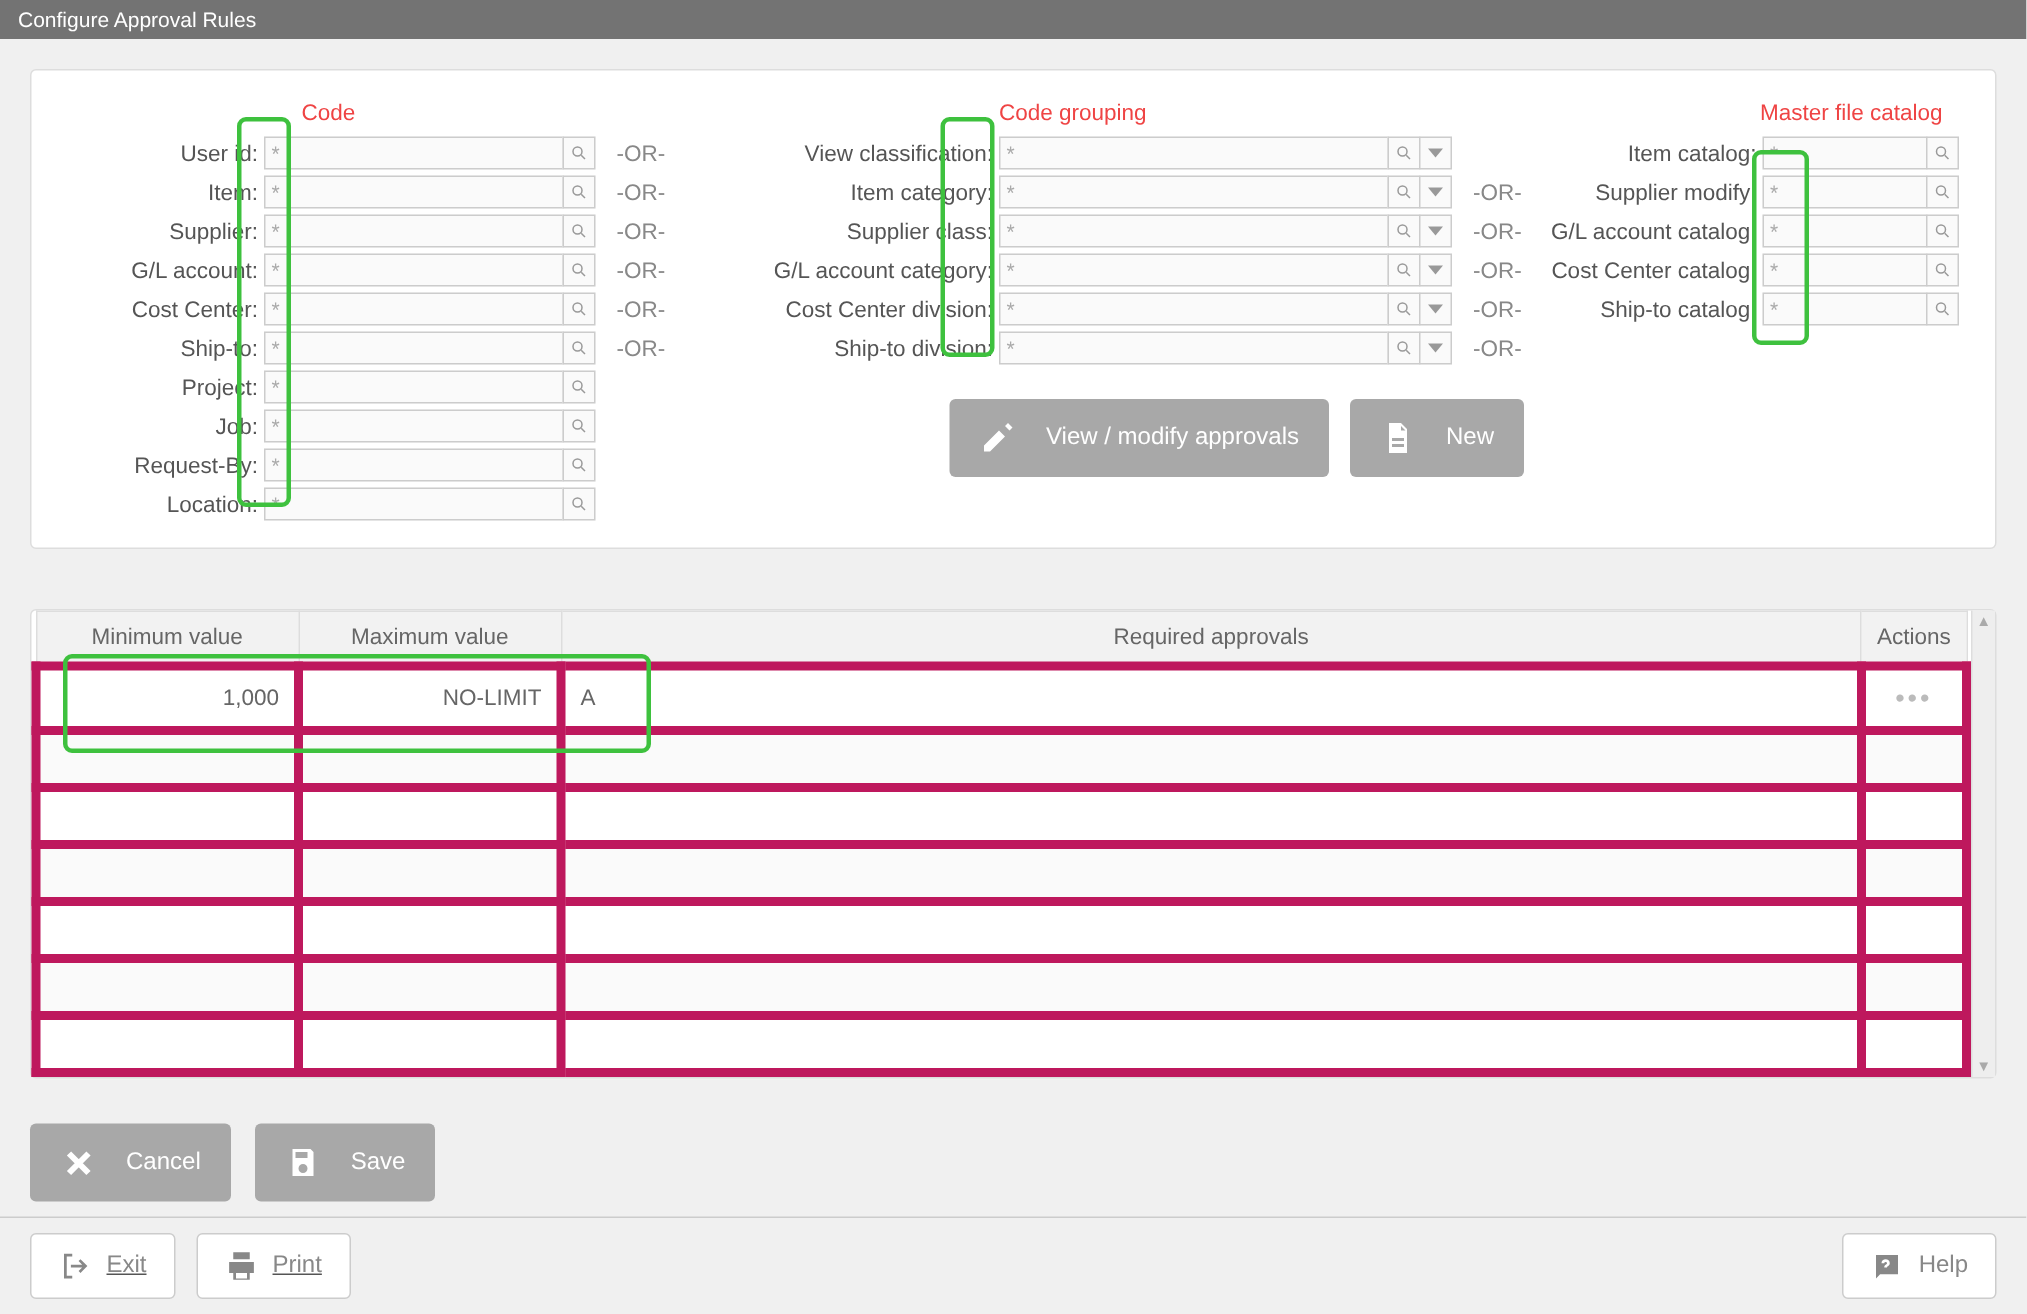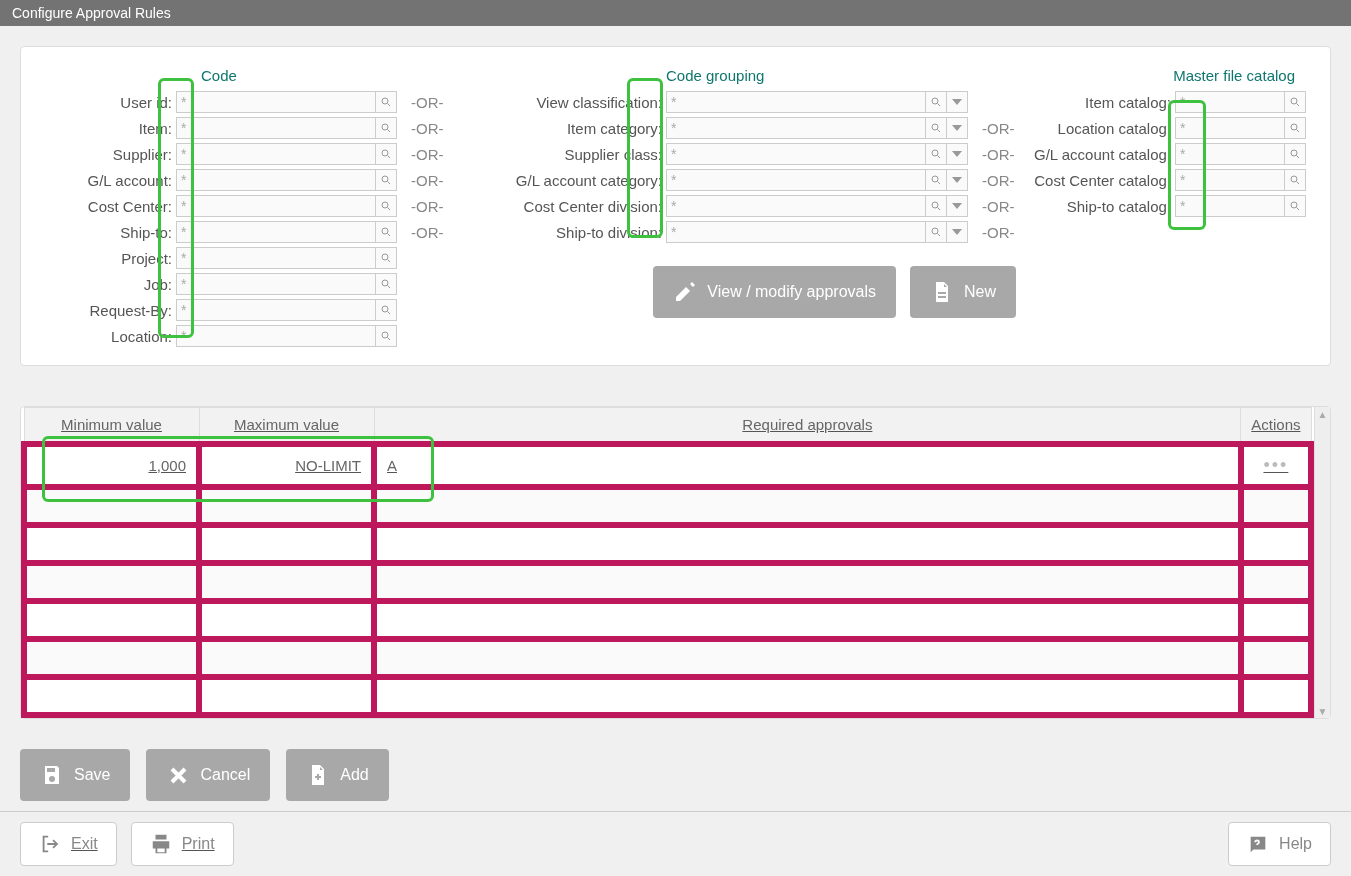--- a/index.html
+++ b/index.html
@@ -3,35 +3,35 @@
 <meta charset="utf-8">
 <style>
 * { box-sizing: border-box; margin: 0; padding: 0; }
 body { font-family: Arial, sans-serif; font-size: 14px; background: #f0f0f0; color: #555; }
 .window { width: 1351px; height: 876px; background: #f0f0f0; position: relative; }
 .titlebar { background: #737373; color: #fff; padding: 5px 12px; font-size: 14px; }
 .content { padding: 20px; }
 .panel { background: #fff; border: 1px solid #ddd; border-radius: 4px; padding: 20px 15px 15px 15px; }
 .upper-panel { display: flex; gap: 40px; position: relative; }
 .col { display: flex; flex-direction: column; }
-.col-header { text-align: left; color: #0f766e; margin-bottom: 6px; font-size: 15px; }
+.col-header { text-align: left; color: #ef4444; margin-bottom: 6px; font-size: 15px; }
 .field-row { display: flex; align-items: center; margin-bottom: 2px; height: 24px; }
 .field-label { text-align: right; color: #555; font-size: 15px; padding-right: 4px; }
 .field-input { border: 1px solid #ccc; background: #fafafa; height: 22px; padding: 0 4px; color: #aaa; font-size: 14px; }
 .lookup-btn { width: 22px; height: 22px; border: 1px solid #ccc; background: #fafafa; display: inline-flex; align-items: center; justify-content: center; cursor: pointer; margin-left: -1px; }
 .lookup-btn svg { width: 12px; height: 12px; stroke: #999; fill: none; stroke-width: 2; }
 .or-text { color: #888; margin-left: 14px; font-size: 15px; }
 .dropdown-btn { width: 22px; height: 22px; border: 1px solid #ccc; background: #fafafa; display: inline-flex; align-items: center; justify-content: center; cursor: pointer; margin-left: -1px; }
 .dropdown-btn svg { width: 10px; height: 10px; fill: #999; }
 .action-buttons { display: flex; gap: 14px; margin-top: 20px; justify-content: flex-end; }
-.big-btn { background: #a8a8a8; color: #fff; border: none; border-radius: 4px; padding: 14px 20px; font-size: 16px; display: inline-flex; align-items: center; gap: 10px; cursor: pointer; }
+.big-btn { background: #a8a8a8; color: #fff; border: none; border-radius: 4px; padding: 14px 20px; font-size: 16px; display: inline-flex; align-items: center; gap: 20px; cursor: pointer; }
 .big-btn svg { width: 24px; height: 24px; fill: #fff; }
 .table-panel { background: #fff; border: 1px solid #ddd; border-radius: 4px; margin-top: 40px; position: relative; }
 .table-wrap { display: flex; }
-.table-main { flex: 1; text-decoration: underline; }
+.table-main { flex: 1; }
 table { width: 100%; border-collapse: collapse; }
 th { background: #f2f2f2; border: 1px solid #ddd; padding: 8px 10px; font-weight: normal; color: #666; font-size: 15px; text-align: center; }
 td { border: 6px solid #be185d; padding: 8px 10px; font-size: 15px; color: #666; height: 38px; }
 td.num { text-align: right; }
 tr:nth-child(even) td { background: #fafafa; }
 .actions-cell { text-align: center; }
 .dots { color: #bbb; font-size: 18px; letter-spacing: 2px; }
 .scroll-col { width: 16px; background: #eee; border-left: 1px solid #ddd; position: relative; }
 .scroll-up, .scroll-down { position: absolute; left: 0; right: 0; height: 14px; display: flex; align-items: center; justify-content: center; color: #aaa; font-size: 10px; }
 .scroll-up { top: 0; } .scroll-down { bottom: 0; }
@@ -290,21 +290,21 @@
               <span class="field-label" style="width:160px">Item catalog:</span>
               <input class="field-input" style="width: 110px;" value="*">
               <span class="lookup-btn">
                 <svg viewBox="0 0 24 24">
                   <circle cx="10" cy="10" r="6"></circle>
                   <line x1="15" y1="15" x2="20" y2="20"></line>
                 </svg>
               </span>
             </div>
             <div class="field-row">
-              <span class="field-label" style="width:160px">Location catalog:</span>
+              <span class="field-label" style="width:160px">Supplier modify:</span>
               <input class="field-input" style="width: 110px;" value="*">
               <span class="lookup-btn">
                 <svg viewBox="0 0 24 24">
                   <circle cx="10" cy="10" r="6"></circle>
                   <line x1="15" y1="15" x2="20" y2="20"></line>
                 </svg>
               </span>
             </div>
             <div class="field-row">
               <span class="field-label" style="width:160px">G/L account catalog:</span>
@@ -402,35 +402,29 @@
         <div class="scroll-col">
           <div class="scroll-up">▲</div>
           <div class="scroll-down">▼</div>
         </div>
       </div>
     </div>
 
     <div class="bottom-actions">
       <button class="big-btn">
         <svg viewBox="0 0 24 24">
-            <path d="M17 3H5v18h14V5l-2-2zM12 19a3 3 0 110-6 3 3 0 010 6zM7 5h8v4H7V5z"></path>
-          </svg>
-        <span>Save</span>
-      </button>
-      <button class="big-btn">
-        <svg viewBox="0 0 24 24">
             <path d="M19 6L6 19M6 6l13 13" stroke="#fff" stroke-width="4" fill="none"></path>
           </svg>
         <span>Cancel</span>
       </button>
       <button class="big-btn">
         <svg viewBox="0 0 24 24">
-            <path d="M14 2H6v20h12V6l-4-4zm0 2l3 3h-3V4zM11 11h2v2h2v2h-2v2h-2v-2H9v-2h2v-2z"></path>
+            <path d="M17 3H5v18h14V5l-2-2zM12 19a3 3 0 110-6 3 3 0 010 6zM7 5h8v4H7V5z"></path>
           </svg>
-        <span>Add</span>
+        <span>Save</span>
       </button>
     </div>
   </div>
 
   <div class="footer">
     <div class="footer-left">
       <button class="footer-btn">
         <svg viewBox="0 0 24 24">
             <path d="M10 3H4v18h6v-2H6V5h4V3zm6 4l-1.4 1.4L17.2 11H9v2h8.2l-2.6 2.6L16 17l5-5-5-5z"></path>
           </svg>

